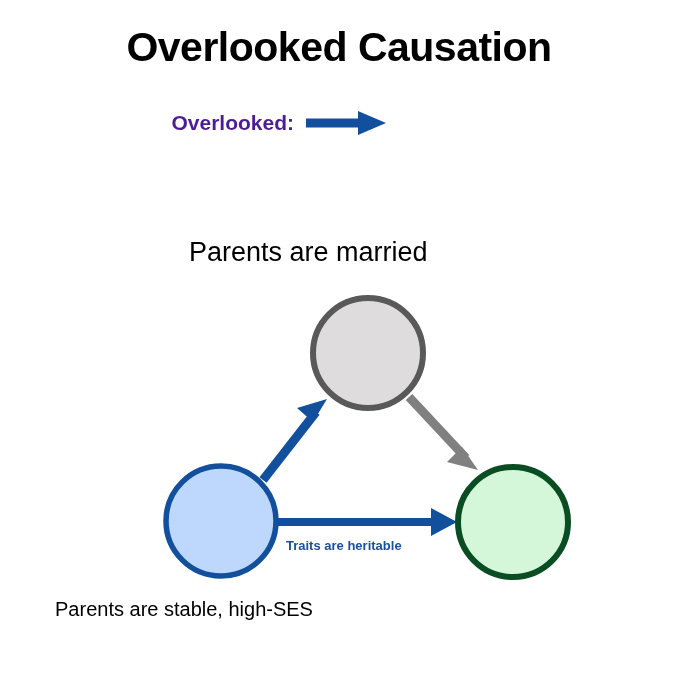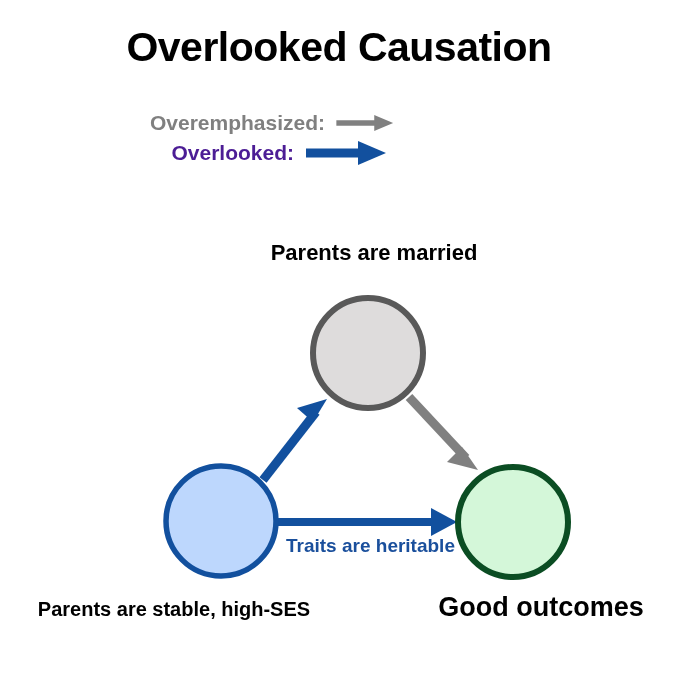--- a/index.html
+++ b/index.html
@@ -49,44 +49,43 @@
     font-weight: bold;
     line-height: 30px;
   }
   .legend-overemph { color: #808080; }
   .legend-overlook { color: #4c1d95; }
 
   
   #label-married {
     left: 189px; top: 238px;
     width: 370px;
-    text-align: center;
-    font-size: 22px;
-    font-weight: bold;
+    font-size: 27px;
+    font-weight: normal;
     line-height: 29px;
   }
   #label-parents {
-    left: 4px; top: 596px;
+    left: 14px; top: 596px;
     width: 340px;
     text-align: center;
     font-size: 20px;
-    font-weight: bold;
+    font-weight: normal;
     line-height: 26px;
   }
   #label-outcomes {
     left: 404px; top: 590px;
     width: 274px;
     text-align: center;
     font-size: 27px;
     font-weight: bold;
     line-height: 35px;
   }
   #label-heritable {
     left: 286px; top: 538px;
-    font-size: 19px;
+    font-size: 13px;
     font-weight: bold;
     color: #1A4F9C;
     white-space: nowrap;
     line-height: 16px;
   }
 </style>
 </head>
 <body>
 
 <svg id="canvas" viewBox="0 0 678 680" xmlns="http://www.w3.org/2000/svg">
@@ -110,40 +109,32 @@
 
   <circle cx="221" cy="521" r="55" fill="#BDD7FD" stroke="#12509E" stroke-width="5.5"></circle>
 
   <circle cx="513" cy="522" r="55" fill="#D4F7D9" stroke="#0B4D23" stroke-width="6"></circle>
 </svg>
 
 <div class="abs" id="title">Overlooked Causation</div>
 
 <div class="abs" id="legend">
 
-  <div class="legend-row">
-    <span class="legend-overemph">Overemphasized:</span>
-    <svg width="96" height="26" viewBox="0 0 96 26" style="margin-left:10px;">
-      <line x1="2" y1="13" x2="62" y2="13" stroke="#808080" stroke-width="8"></line>
-      <polygon points="86,13 58,1 58,25" fill="#808080"></polygon>
-    </svg>
-  </div>
 
   <div class="legend-row">
     <span class="legend-overlook">Overlooked:</span>
     <svg width="96" height="26" viewBox="0 0 96 26" style="margin-left:10px;">
       <line x1="2" y1="13" x2="58" y2="13" stroke="#12509E" stroke-width="9"></line>
       <polygon points="82,13 54,1 54,25" fill="#12509E"></polygon>
     </svg>
   </div>
 </div>
 
 <div class="abs" id="label-married">Parents are married</div>
 
 <div class="abs" id="label-parents">
   <div>Parents are stable, high-SES</div>
 </div>
 
 <div class="abs" id="label-outcomes">
-  <div>Good outcomes</div>
 </div>
 
 <div class="abs" id="label-heritable">Traits are heritable</div>
 
 </body></html>

